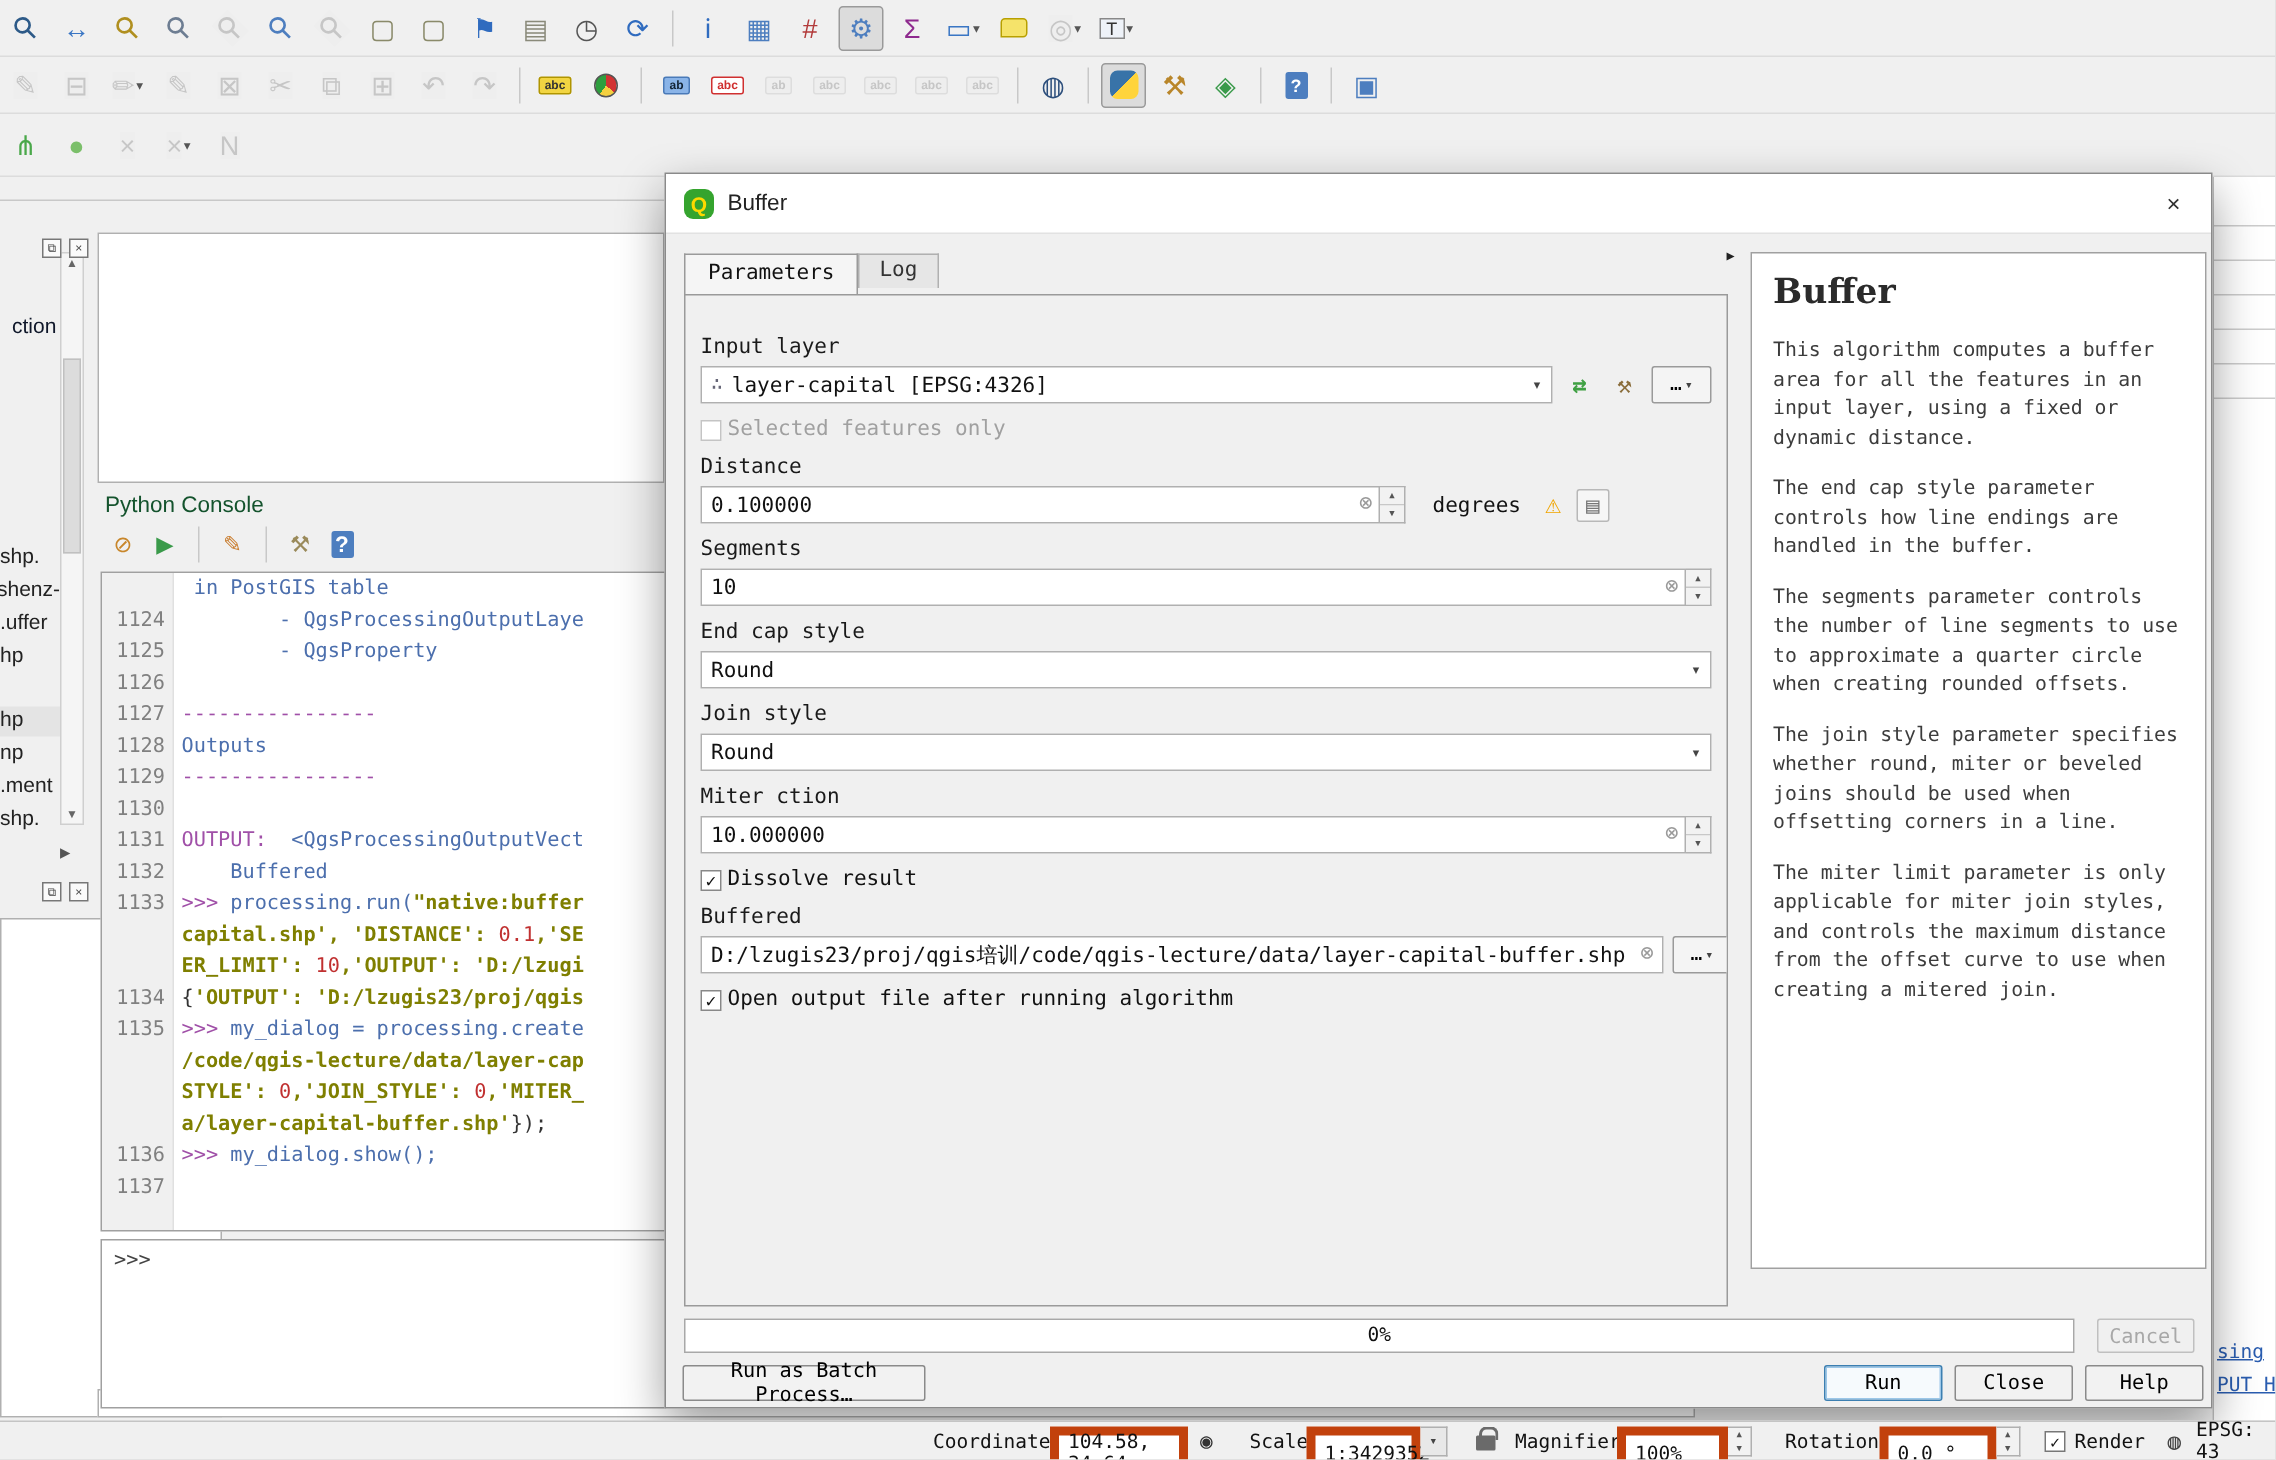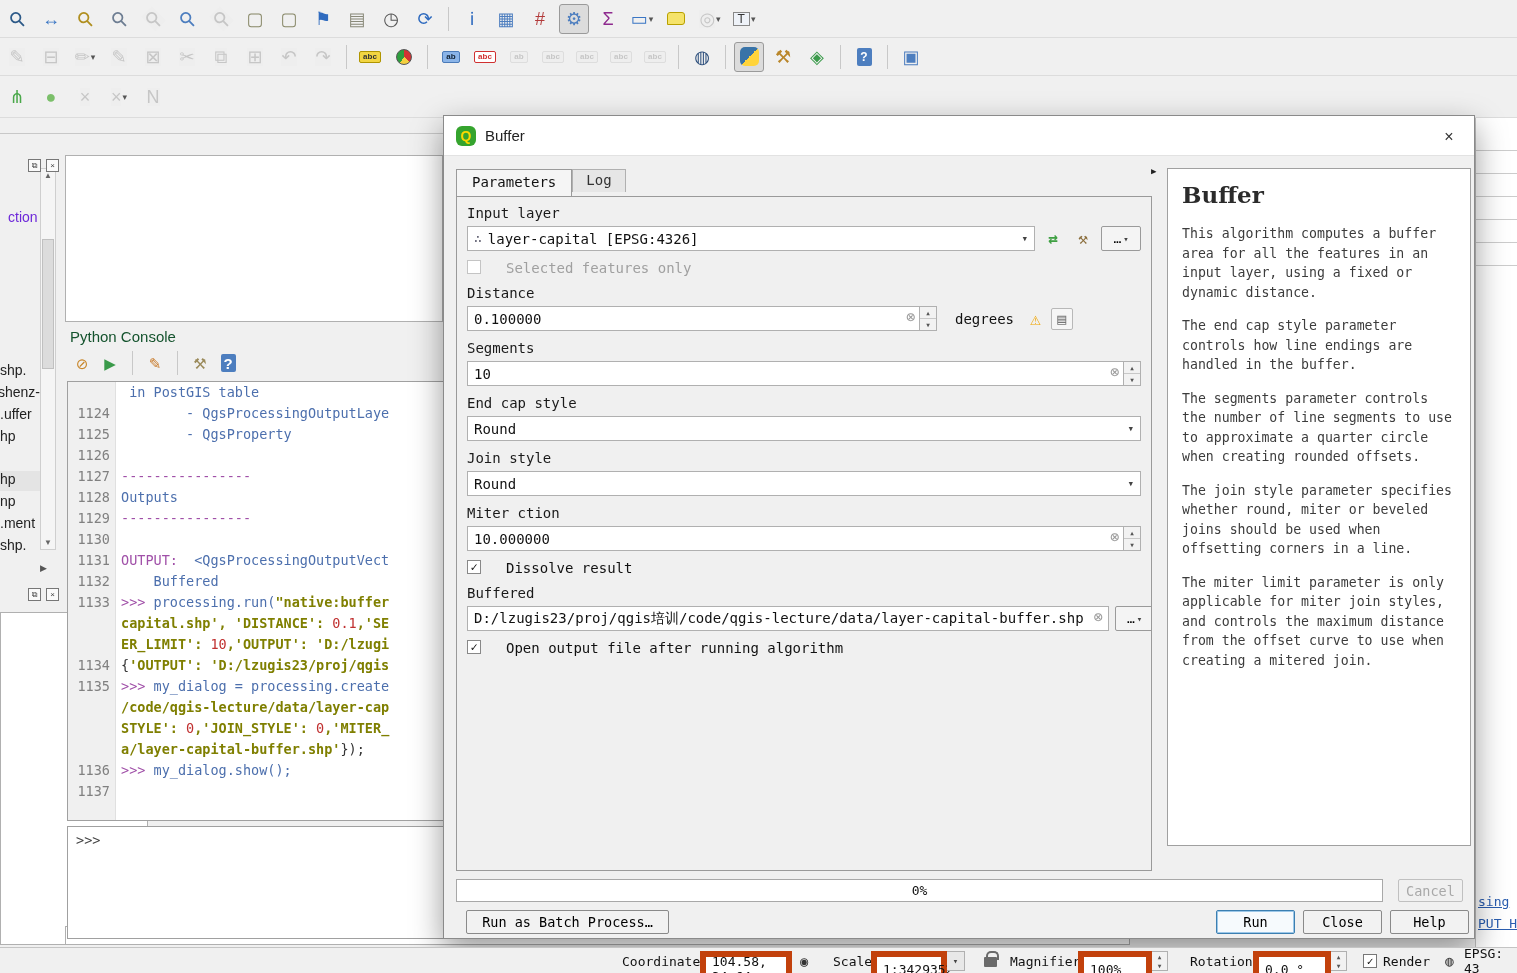--- a/index.html
+++ b/index.html
@@ -23,21 +23,21 @@
 .tag-red .glyph{background:#fff;border:1px solid #d03030;font-size:8px;font-weight:bold;padding:1px 3px;border-radius:2px;color:#d03030}
 .tag-gray .glyph{background:#e6e6e6;border:1px solid #c6c6c6;font-size:8px;font-weight:bold;padding:1px 3px;border-radius:2px;color:#bbb}
 .pie .glyph{width:16px;height:16px;border-radius:50%;background:conic-gradient(#d23333 0 130deg,#f4d03f 130deg 215deg,#2e9e3e 215deg 360deg);border:1px solid #555}
 .python-logo .glyph{width:19px;height:19px;border-radius:5px;background:linear-gradient(135deg,#3873a8 50%,#ffd43b 50%)}
 .helpbook .glyph{background:#4d7ebf;color:#fff;font-weight:bold;width:15px;height:18px;display:flex;align-items:center;justify-content:center;border-radius:2px;font-size:12px}
 .bubble .glyph{width:18px;height:13px;background:#f5e36a;border:1px solid #b8a000;border-radius:3px 3px 3px 0}
 .tbox .glyph{border:1px solid #888;padding:0 4px;font-size:12px;background:#eef2f8;color:#333}
 
 .mini-btns{position:absolute;display:flex;gap:5px;z-index:3}
 .mini{width:13px;height:13px;border:1px solid #777;display:flex;align-items:center;justify-content:center;font-size:8px;color:#444;background:#fafafa}
-.dock-frag-top{position:absolute;left:8px;top:209px;font-size:14px;color:#6d28d9}
+.dock-frag-top{position:absolute;left:8px;top:209px;font-size:14px;color:#0f172a}
 .vscroll{position:absolute;left:40px;top:168px;width:16px;height:382px;background:#f5f5f5;border:1px solid #cfcfcf;z-index:2}
 .vscroll .sa{position:absolute;left:0;width:14px;text-align:center;font-size:8px;color:#666}
 .vscroll .thumb{position:absolute;left:1px;top:70px;width:12px;height:130px;background:#dcdcdc;border:1px solid #c0c0c0}
 .harrow{position:absolute;left:40px;top:563px;font-size:9px;color:#555;z-index:2}
 .dock-file{position:absolute;left:0;width:40px;overflow:hidden;font-size:14px;color:#222;white-space:nowrap;direction:rtl;text-align:left;height:20px}
 .dock-file.sel{background:#e4e4e4}
 .bl-panel{position:absolute;left:0;top:612px;width:148px;height:333px;background:#fff;border:1px solid #b0b0b0}
 .canvas-a{position:absolute;left:65px;top:155px;width:378px;height:167px;background:#fff;border:1px solid #b0b0b0}
 .canvas-strip{position:absolute;left:65px;top:926px;width:1065px;height:19px;background:#fff;border:1px solid #b0b0b0;z-index:1}
 .topline{position:absolute;left:0;top:133px;width:443px;height:1px;background:#c8c8c8}
@@ -61,21 +61,21 @@
 .dlg{position:absolute;left:443px;top:115px;width:1032px;height:824px;background:#f0f0f0;border:1px solid #8a8a8a;box-shadow:0 12px 30px rgba(0,0,0,.4);z-index:20;font-family:"DejaVu Sans Mono",monospace}
 .dlg-title{position:absolute;left:0;top:0;width:100%;height:40px;background:#fff;border-bottom:1px solid #e2e2e2;display:flex;align-items:center;padding-left:12px;font-family:"Liberation Sans",sans-serif}
 .qgis-logo{width:20px;height:20px;border-radius:6px;background:#35a42e;color:#fcd900;font-weight:bold;display:flex;align-items:center;justify-content:center;font-size:14px}
 .dlg-title .ttl{margin-left:9px;font-size:15px;color:#222}
 .dlg-close{position:absolute;right:14px;top:10px;font-size:16px;color:#333;width:22px;height:22px;display:flex;align-items:center;justify-content:center}
 .tabs{position:absolute;left:12px;top:53px;display:flex;align-items:flex-start}
 .tab{border:1px solid #9a9a9a;border-bottom:none;padding:4px 15px;font-size:14px;background:#f5f5f5;height:27px}
 .tab.inactive{background:#e6e6e6;border-color:#b0b0b0;height:23px;padding:2px 13px;color:#333}
 .frame{position:absolute;left:12px;top:80px;width:696px;height:675px;border:1px solid #9a9a9a;background:#f0f0f0;padding:6px 10px;overflow:hidden}
 .flabel{font-size:14px;color:#1a1a1a;margin:9px 0 5px}
-.flabel:first-child{margin-top:2px}
+.flabel:first-child{margin-top:20px}
 .row{display:flex;align-items:center;gap:6px}
 .combo{height:25px;background:#fff;border:1px solid #b0b0b0;display:flex;align-items:center;padding:0 6px;font-size:14px}
 .grow{flex:1}
 .combo .val{flex:1;margin-left:6px;overflow:hidden;white-space:nowrap}
 .combo .carrow{color:#444;font-size:11px;padding-left:6px}
 .pticon{color:#667;font-size:13px}
 .ibtn{width:24px;height:24px;display:flex;align-items:center;justify-content:center;font-size:16px;flex:none}
 .iter{color:#3fa043;font-weight:bold}
 .wrench{color:#8a6d3b}
 .browse{height:25px;width:40px;background:#f4f4f4;border:1px solid #9a9a9a;display:flex;align-items:center;justify-content:center;gap:2px;font-size:13px;border-radius:2px;flex:none;font-family:inherit}
@@ -83,21 +83,21 @@
 .inwrap{position:relative;display:flex;flex:1;height:25px}
 .inbox{flex:1;background:#fff;border:1px solid #b0b0b0;font-size:14px;display:flex;align-items:center;padding:0 24px 0 6px;white-space:nowrap;overflow:hidden}
 .clear{position:absolute;right:22px;top:4px;color:#9a9a9a;font-size:15px;line-height:1}
 .clear.nospin{right:6px}
 .spin{width:17px;border:1px solid #b0b0b0;border-left:none;display:flex;flex-direction:column;flex:none}
 .spin span{flex:1;display:flex;align-items:center;justify-content:center;font-size:6px;color:#555;background:#f2f2f2}
 .spin span:first-child{border-bottom:1px solid #c8c8c8}
 .unit{font-size:14px;margin:0 6px 0 12px}
 .warn{color:#f0a500;font-size:18px;margin:0 4px}
 .ddov{color:#777;font-size:15px;border:1px solid #b8b8b8;background:#f6f6f6;width:22px;height:22px;display:flex;align-items:center;justify-content:center;border-radius:2px}
-.chk{display:flex;align-items:flex-start;gap:25px;margin:9px 0;font-size:14px}
+.chk{display:flex;align-items:flex-end;gap:4px;margin:9px 0;font-size:14px}
 .chk .box{width:14px;height:14px;background:#fff;border:1px solid #888;display:flex;align-items:center;justify-content:center;font-size:12px;font-weight:bold;color:#111;flex:none}
 .chk.dis{color:#a0a0a0}
 .chk.dis .box{border-color:#c4c4c4}
 .progress{position:absolute;left:12px;top:763px;width:927px;height:23px;background:#fff;border:1px solid #a8a8a8;display:flex;align-items:center;justify-content:center;font-size:13px}
 .btn{position:absolute;height:24px;background:#f2f2f2;border:1px solid #8a8a8a;font-size:13.5px;display:flex;align-items:center;justify-content:center;border-radius:2px;font-family:inherit}
 .btn.dis{color:#a8a8a8;border-color:#c0c0c0;background:#f0f0f0}
 .btn.focus{border:1px solid #3c7fb1;box-shadow:0 0 0 1px #9cc7e8 inset;background:#f6fafd}
 .expander{position:absolute;left:707px;top:50px;font-size:9px;color:#222}
 .help-panel{position:absolute;left:723px;top:52px;width:304px;height:678px;background:#fff;border:1px solid #a0a0a0;padding:12px 14px;overflow:hidden}
 .help-panel h1{font-size:23px;font-weight:bold;color:#2b2b2b;margin-bottom:16px;font-family:"DejaVu Serif",serif}
@@ -560,21 +560,21 @@
           <p>The segments parameter controls the number of line segments to use to approximate a quarter circle when creating rounded offsets.</p>
           <p>The join style parameter specifies whether round, miter or beveled joins should be used when offsetting corners in a line.</p>
           <p>The miter limit parameter is only applicable for miter join styles, and controls the maximum distance from the offset curve to use when creating a mitered join.</p>
         </div>
     </div>
 
     <div class="progress">
       <span>0%</span>
     </div>
     <button class="btn dis" style="left:954px;top:763px;width:65px;height:23px">Cancel</button>
-    <button class="btn" style="left:22px;top:794px;width:203px">Run as Batch Process…</button>
+    <button class="btn" style="left:11px;top:794px;width:162px">Run as Batch Process…</button>
     <button class="btn focus" style="left:772px;top:794px;width:79px">Run</button>
     <button class="btn" style="left:859px;top:794px;width:79px">Close</button>
     <button class="btn" style="left:946px;top:794px;width:79px">Help</button>
   </div>
 
   <div class="sb">
     <span style="left:622px">Coordinate</span>
     <span class="sb-box" style="left:700px;width:92px">104.58, 34.64</span>
     <span style="left:800px;font-size:14px;color:#333">◉</span>
     <span style="left:833px">Scale</span>

